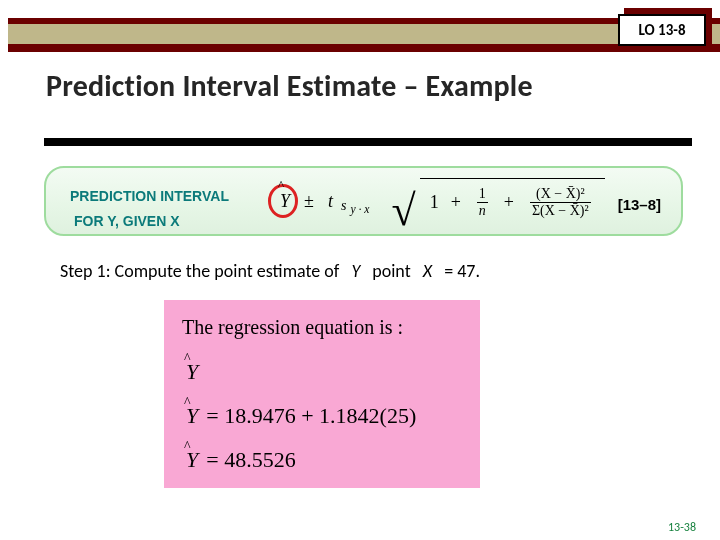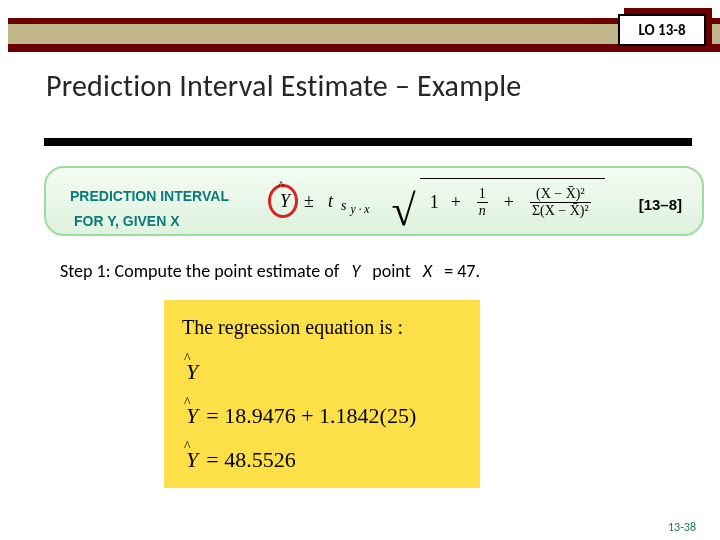--- a/index.html
+++ b/index.html
@@ -4,45 +4,45 @@
 <style>
   * { margin: 0; padding: 4px; box-sizing: border-box; }
   html, body { width: 720px; height: 540px; font-family: Calibri, Arial, sans-serif; background: #fff; overflow: hidden; }
   .slide { width: 720px; height: 540px; position: relative; }
   .banner-bar1 { position: absolute; top: 10px; left: 0; right: 0; height: 6px; background: #6b0000; }
   .banner-bar2 { position: absolute; top: 16px; left: 0; right: 0; height: 22px; background: #bfb78a; }
   .banner-bar3 { position: absolute; top: 36px; left: 0; right: 0; height: 4px; background: #6b0000; }
   .lo-box { position: absolute; top: 6px; right: 22px; width: 88px; height: 32px; background: #fff; border: 2px solid #000; display: flex; align-items: center; justify-content: center; font-weight: 700; font-size: 15px; box-shadow: 6px 0 0 #6b0000; }
   .lo-shadow-top { position: absolute; top: 0; right: 16px; width: 88px; height: 6px; background: #6b0000; }
 
-  .title { position: absolute; top: 55px; left: 34px; font-size: 30px; color: #262626; font-weight: 400; letter-spacing: 0.2px; }
+  .title { position: absolute; top: 55px; left: 34px; font-size: 30px; color: #262626; font-weight: 700; letter-spacing: 0.2px; }
 
   .hr { position: absolute; top: 130px; left: 36px; right: 36px; height: 2px; background: #000; }
 
   
-  .formula-wrap { position: absolute; top: 158px; left: 36px; right: 24px; height: 70px; }
+  .formula-wrap { position: absolute; top: 158px; left: 36px; right: 45px; height: 70px; }
   .formula-outer { position: absolute; inset: 0; border: 2px solid #9edc9e; border-radius: 20px; background: linear-gradient(#f3fbf3, #e6f6e6 60%, #dff1df); }
   .formula-label { position: absolute; left: 18px; top: 14px; color: #0b7a7a; font-weight: 700; font-size: 14px; line-height: 1.2; font-family: Arial, sans-serif; }
   .formula-eq { position: absolute; left: 228px; top: 6px; height: 58px; display: flex; align-items: center; font-family: 'Times New Roman', serif; font-size: 18px; }
   .red-circle { position: absolute; width: 30px; height: 34px; border: 3px solid #d22; border-radius: 50%; left: -4px; top: 12px; }
   .yhat { font-style: italic; position: relative; display: inline-block; }
   .yhat::before { content: "^"; position: absolute; left: 2px; top: -10px; font-style: normal; font-size: 13px; }
   .sqrt { position: relative; display: inline-flex; align-items: flex-start; margin-left: 6px; }
   .sqrt-sign { font-size: 44px; line-height: 0.5; transform: translateY(18px); }
   .sqrt-bar { border-top: 1.5px solid #000; padding: 2px 6px 0; display: inline-flex; align-items: center; height: 46px; }
   .frac { display: inline-block; text-align: center; vertical-align: middle; margin: 0 4px; }
   .frac .n, .frac .d { display: block; font-size: 14px; padding: 0 2px; }
   .frac .n { border-bottom: 1px solid #000; }
   .formula-ref { position: absolute; right: 18px; top: 26px; font-weight: 700; font-size: 15px; font-family: Arial, sans-serif; }
 
   .step { position: absolute; top: 248px; left: 44px; font-size: 18px; color: #000; }
   .step i { font-style: italic; }
 
   
-  .calc { position: absolute; top: 292px; left: 156px; width: 316px; height: 188px; background: #fde047; padding: 12px 14px; font-family: 'Times New Roman', serif; }
+  .calc { position: absolute; top: 292px; left: 156px; width: 316px; height: 188px; background: #f9a8d4; padding: 12px 14px; font-family: 'Times New Roman', serif; }
   .calc-title { font-size: 20px; color: #000; margin-bottom: 6px; }
   .calc-row { font-size: 22px; color: #000; position: relative; height: 44px; display: flex; align-items: flex-end; }
   .calc-row .hat { position: absolute; left: 2px; top: -2px; font-size: 14px; }
   .calc-row .Y { font-style: italic; }
 
   .pagenum { position: absolute; right: 28px; bottom: 10px; font-size: 12px; color: #15803d; }
 </style>
 </head>
 <body>
 

